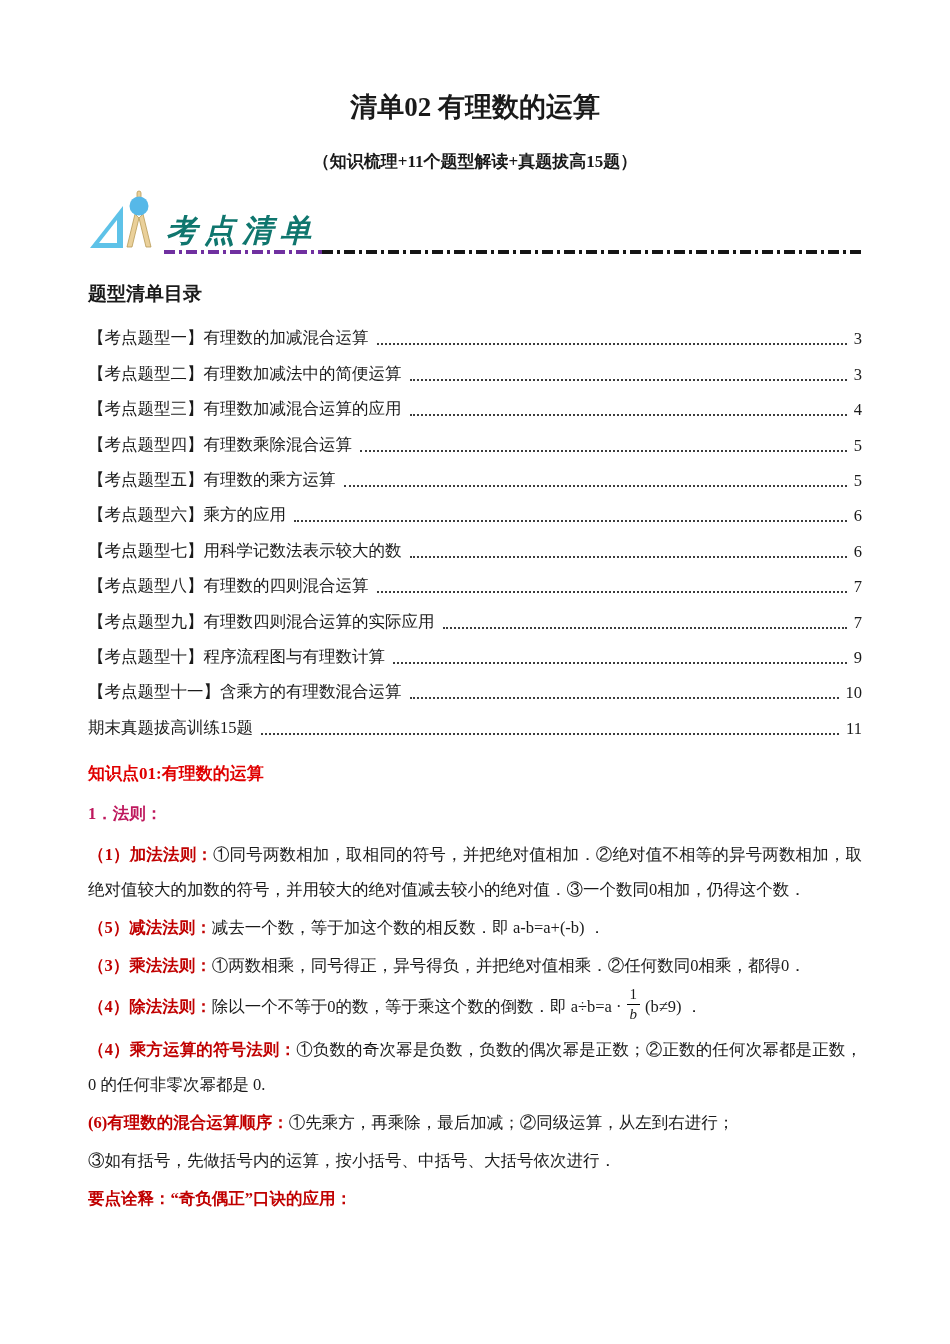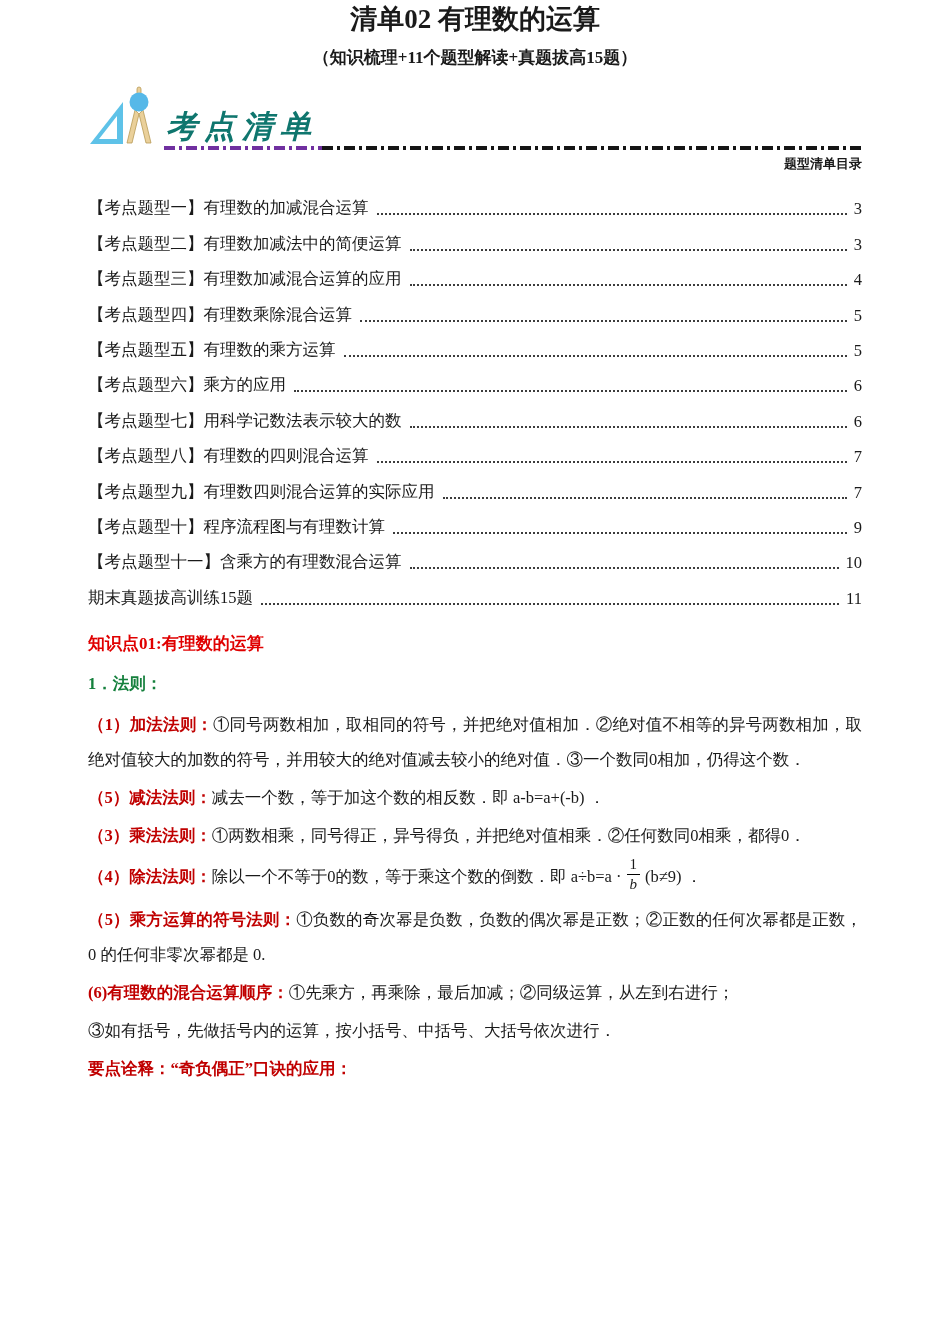--- a/index.html
+++ b/index.html
@@ -8,27 +8,28 @@
     position:relative;
     width:950px; height:1344px;
     margin:0 auto;
     background:#ffffff;
     font-family:"Liberation Serif","DejaVu Serif",serif;
     color:#1a1a1a;
     padding:0 88px;
     overflow:hidden;
   }
   .doc-title {
+    padding-top:88px;
     font-size:27px;
     font-weight:bold;
     text-align:center;
     line-height:38px;
   }
   .doc-subtitle {
-    margin-top:8px;
+    margin-top:24px;
     font-size:17px;
     font-weight:bold;
     text-align:center;
     line-height:24px;
   }
   
   .banner {
     margin-top:14px;
     display:flex;
     align-items:flex-end;
@@ -53,23 +54,24 @@
       #151515 15px 18px, rgba(0,0,0,0) 18px 22px);
   }
   .dashdot.purple {
     background:repeating-linear-gradient(90deg,
       #7030a0 0 11px, rgba(0,0,0,0) 11px 15px,
       #7030a0 15px 18px, rgba(0,0,0,0) 18px 22px);
   }
   .banner .tail { flex:1; }
 
   .toc-heading {
-    font-size:13px;
-    font-weight:bold;
-    text-align:right;
+    margin-top:26px;
+    font-size:19px;
+    font-weight:bold;
+    text-align:left;
     line-height:27px;
   }
   .toc { margin-top:7px; }
   .toc-row {
     display:flex;
     align-items:flex-end;
     height:35.4px;
     font-size:16.5px;
     gap:6px;
   }
@@ -83,21 +85,21 @@
 
   .knowledge { margin-top:20px; }
   .kp-title {
     color:#e00000;
     font-weight:bold;
     font-size:17px;
     line-height:30px;
     margin-bottom:10px;
   }
   .rule-heading {
-    color:#15803d;
+    color:#be185d;
     font-weight:bold;
     font-size:16.5px;
     line-height:30px;
     margin-bottom:8px;
   }
   p.rule {
     font-size:16.5px;
     line-height:35px;
     text-align:justify;
     margin:0 0 3px 0;
@@ -228,21 +230,21 @@
     </p>
 
     <p class="rule">
       <span class="rule-label">（4）除法法则：</span><span>除以一个不等于0的数，等于乘这个数的倒数．即 a÷b=a ·</span><span class="frac">
           <span class="num">1</span>
           <span class="den">b</span>
         </span><span>(b≠9) ．</span>
     </p>
 
     <p class="rule">
-      <span class="rule-label">（5）乘方运算的符号法则：</span><span>①负数的奇次幂是负数，负数的偶次幂是正数；②正数的任何次幂都是正数，0 的任何非零次幂都是 0.</span>
+      <span class="rule-label">（4）乘方运算的符号法则：</span><span>①负数的奇次幂是负数，负数的偶次幂是正数；②正数的任何次幂都是正数，0 的任何非零次幂都是 0.</span>
     </p>
 
     <p class="rule">
       <span class="rule-label">(6)有理数的混合运算顺序：</span><span>①先乘方，再乘除，最后加减；②同级运算，从左到右进行；</span>
     </p>
 
     <p class="rule">
       <span>③如有括号，先做括号内的运算，按小括号、中括号、大括号依次进行．</span>
     </p>
 

